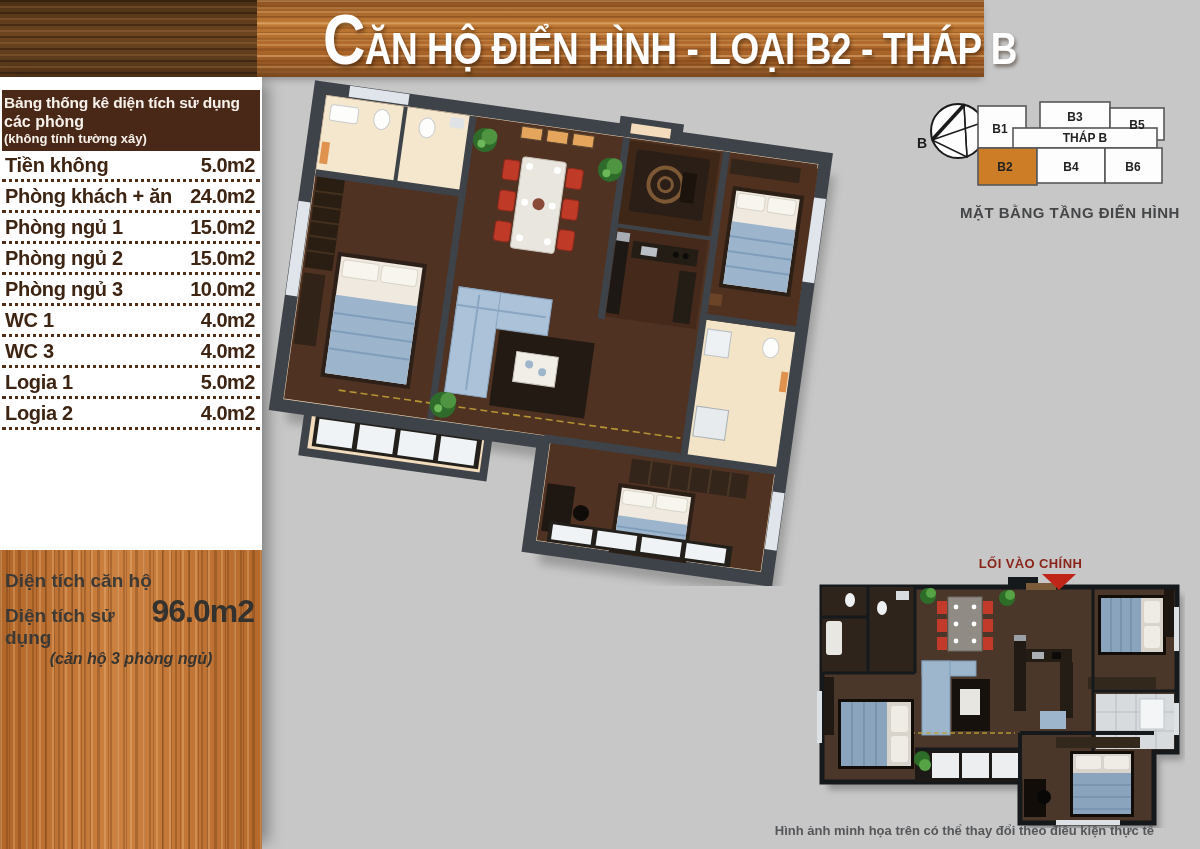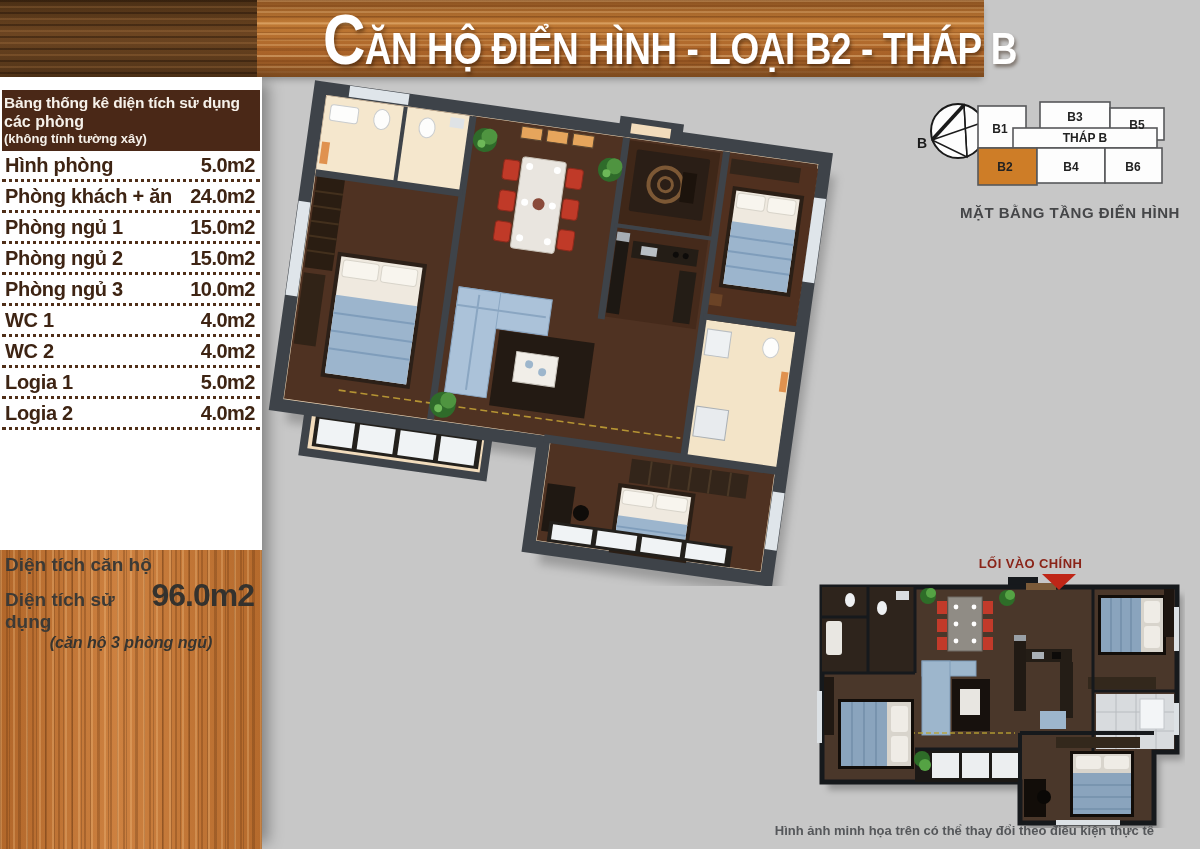--- a/index.html
+++ b/index.html
@@ -38,21 +38,21 @@
     border-bottom:3px dotted #4f2e18;padding:0 5px 0 3px;
     font-weight:bold;color:#3e2413;font-size:20px;letter-spacing:-.3px;}
   .arow .val{letter-spacing:-.5px;}
 
   .summary{position:absolute;left:0;top:473px;width:262px;height:299px;
     background-color:#c0722f;
     background-image:
       repeating-linear-gradient(90deg, rgba(255,210,150,.26) 0 2px, rgba(0,0,0,0) 2px 6px, rgba(100,50,14,.30) 6px 8px, rgba(0,0,0,0) 8px 13px),
       repeating-linear-gradient(90deg, rgba(60,30,8,.22) 0 1px, rgba(0,0,0,0) 1px 9px),
       linear-gradient(90deg,#b2672a,#cd8140 45%,#b56a2c);
-    padding-top:4px;box-sizing:border-box;}
+    padding-top:20px;box-sizing:border-box;}
   .srow{display:flex;justify-content:space-between;align-items:baseline;padding:0 8px 0 5px;margin-bottom:1px;}
   .slabel{font-size:19px;font-weight:bold;color:#3c3a36;}
   .svalue{font-size:32px;font-weight:bold;color:#34322e;letter-spacing:-1px;}
   .snote{text-align:center;font-style:italic;font-weight:bold;font-size:16px;color:#363430;margin-top:1px;}
 
   
   .entrance-label{position:absolute;left:948px;top:556px;width:165px;text-align:center;
     font-size:13px;font-weight:bold;color:#8a2418;letter-spacing:.4px;}
   .entrance-arrow{position:absolute;left:1042px;top:574px;width:0;height:0;
     border-left:17px solid transparent;border-right:17px solid transparent;
@@ -78,21 +78,21 @@
   </div>
 
   <div class="left-panel">
     <div class="area-table">
       <div class="at-head">
         <div class="at-h1">Bảng thống kê diện tích sử dụng</div>
         <div class="at-h2">các phòng</div>
         <div class="at-h3">(không tính tường xây)</div>
       </div>
       <div class="arow">
-          <span>Hình phòng</span>
+          <span>Tiền không</span>
           <span class="val">5.0m2</span>
         </div>
       <div class="arow">
           <span>Phòng khách + ăn</span>
           <span class="val">24.0m2</span>
         </div>
       <div class="arow">
           <span>Phòng ngủ 1</span>
           <span class="val">15.0m2</span>
         </div>
@@ -102,21 +102,21 @@
         </div>
       <div class="arow">
           <span>Phòng ngủ 3</span>
           <span class="val">10.0m2</span>
         </div>
       <div class="arow">
           <span>WC 1</span>
           <span class="val">4.0m2</span>
         </div>
       <div class="arow">
-          <span>WC 2</span>
+          <span>WC 3</span>
           <span class="val">4.0m2</span>
         </div>
       <div class="arow">
           <span>Logia 1</span>
           <span class="val">5.0m2</span>
         </div>
       <div class="arow">
           <span>Logia 2</span>
           <span class="val">4.0m2</span>
         </div>

